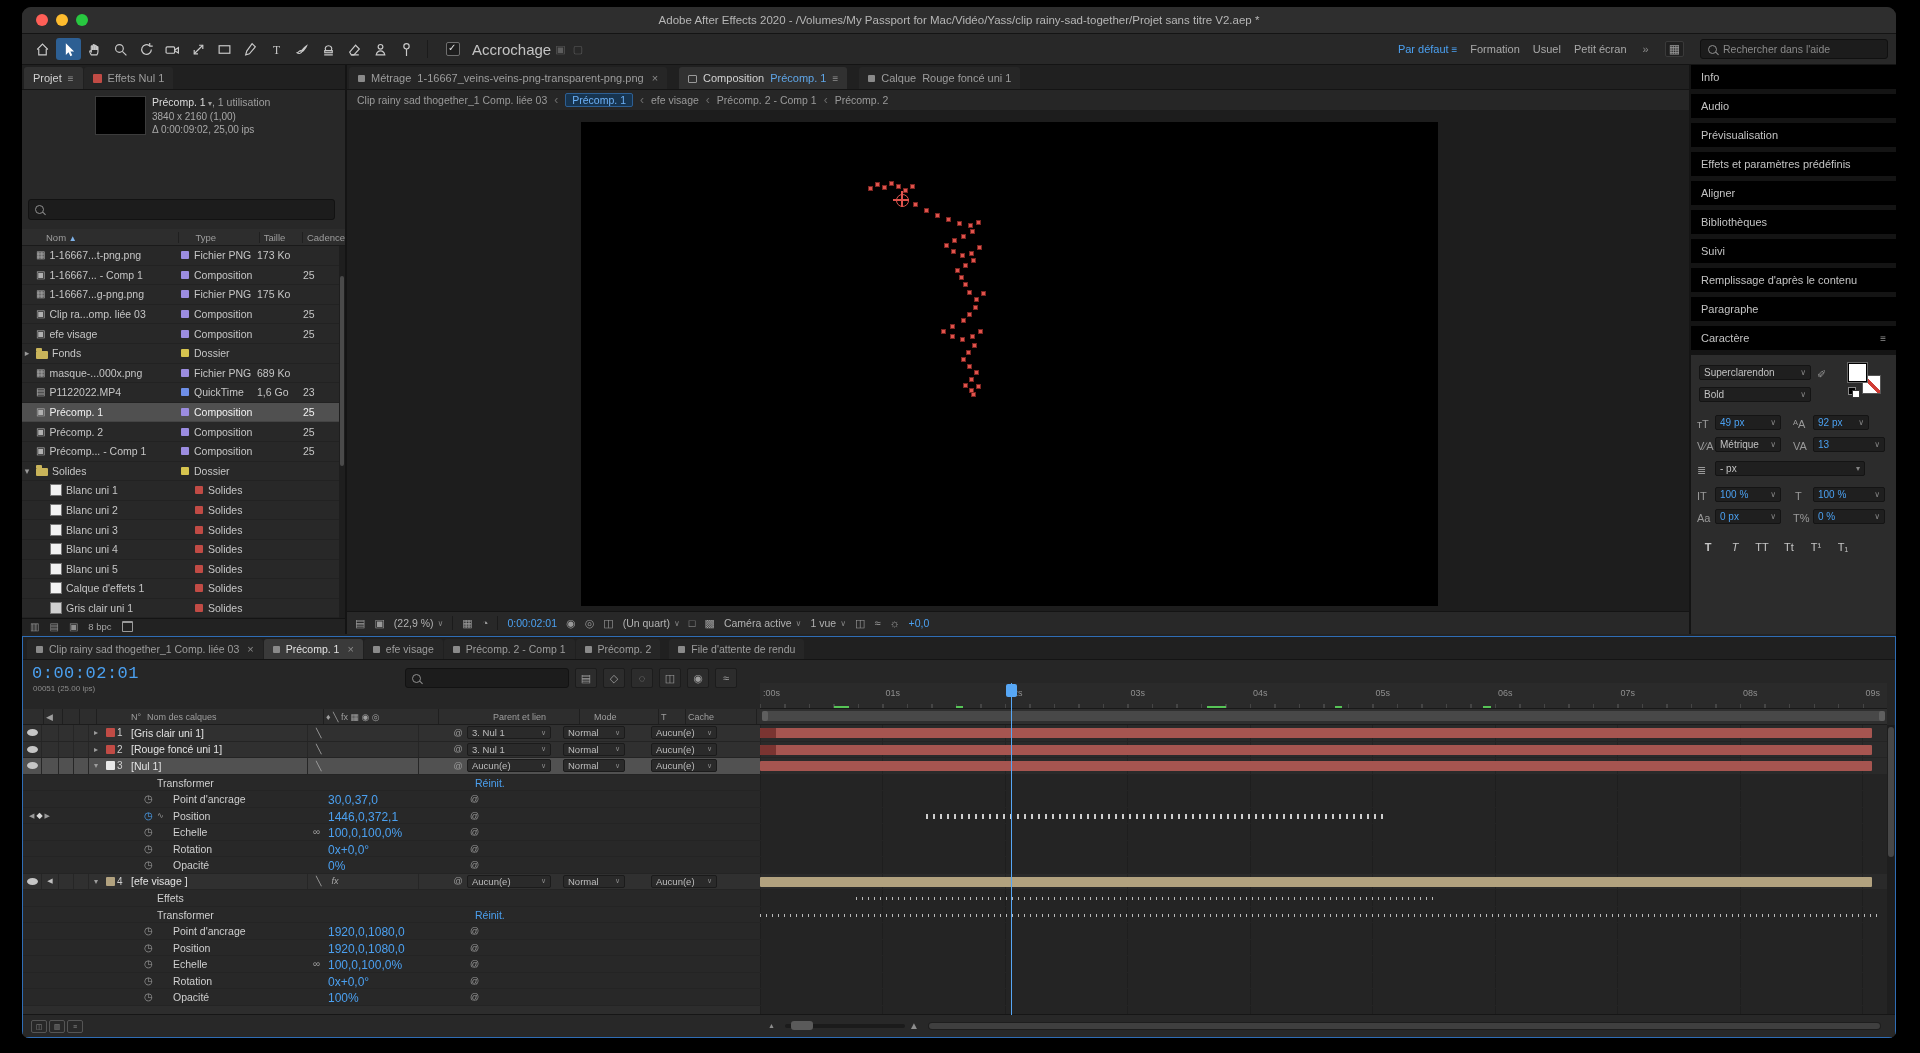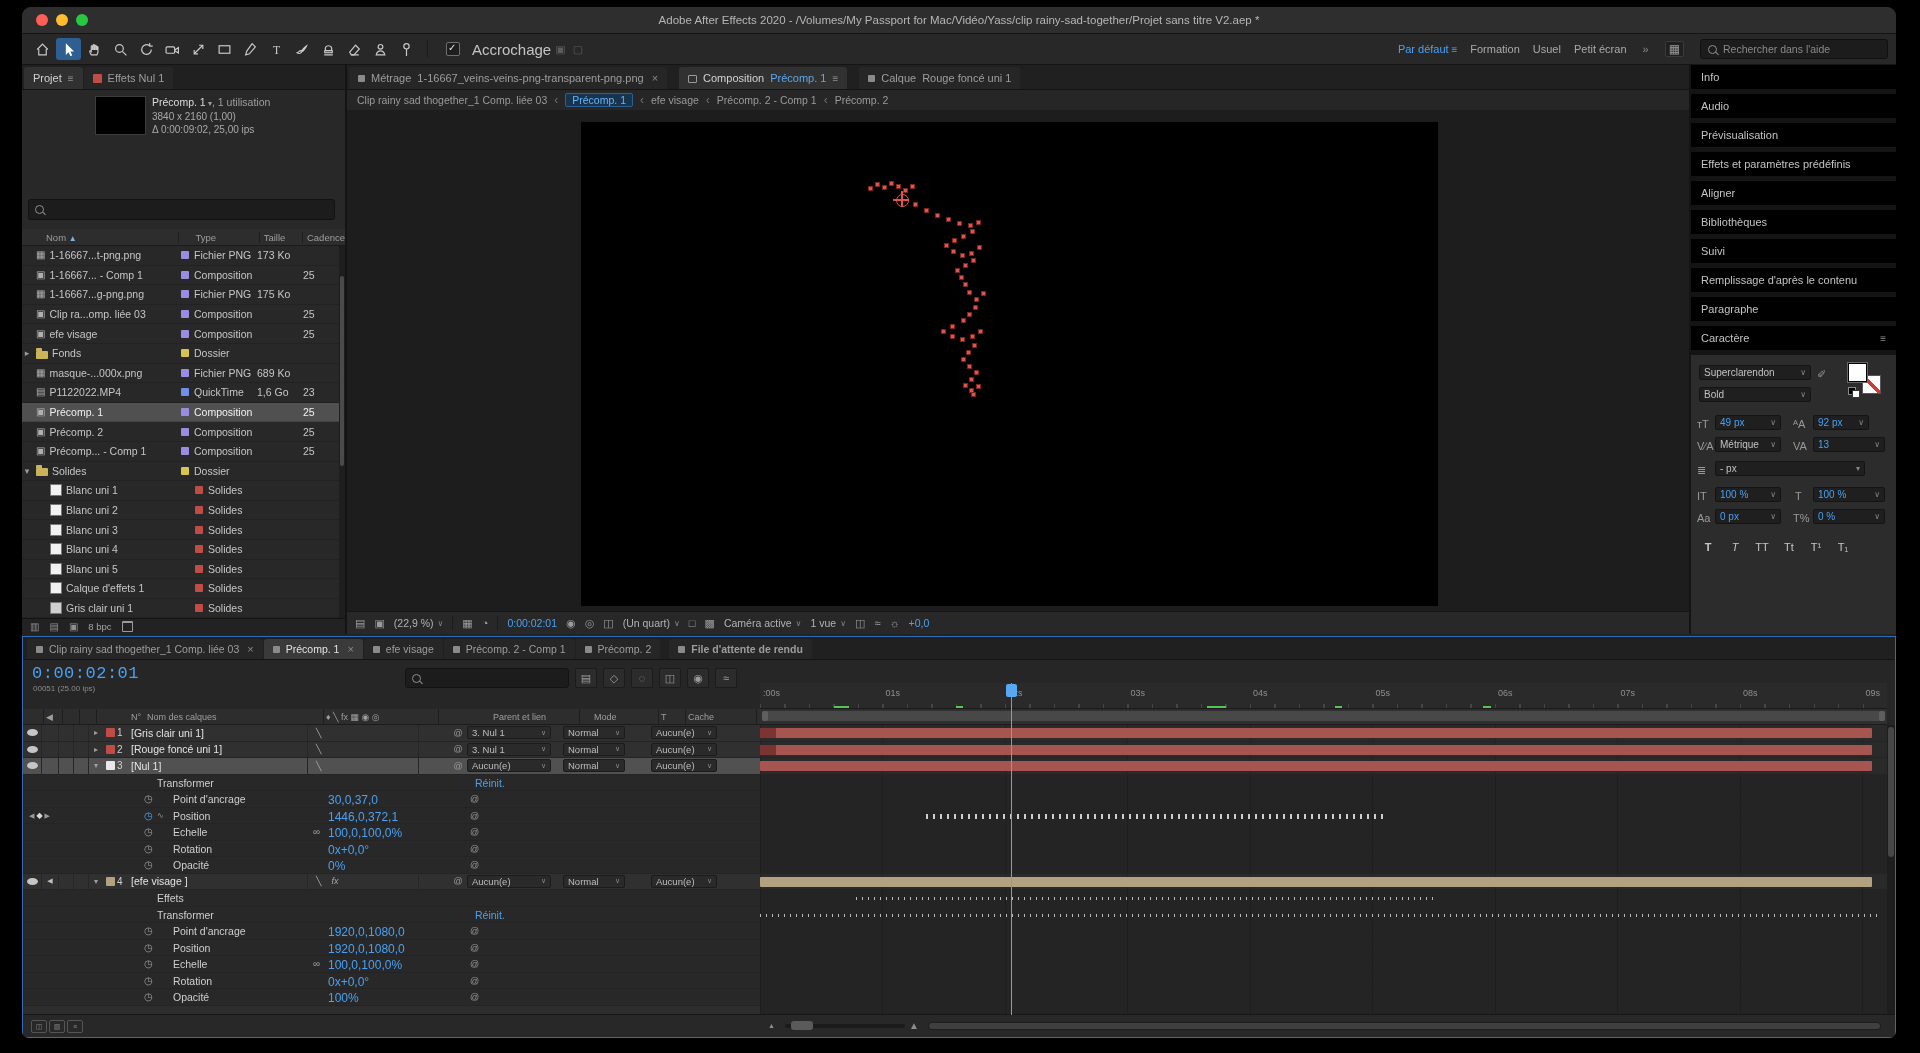--- a/index.html
+++ b/index.html
@@ -821,21 +821,21 @@
           <span>efe visage</span>
         </span>
         <span class="ttab">
           <span class="chip" style="background: rgb(138, 138, 138); width: 7px; height: 7px;"></span>
           <span>Précomp. 2 - Comp 1</span>
         </span>
         <span class="ttab">
           <span class="chip" style="background: rgb(138, 138, 138); width: 7px; height: 7px;"></span>
           <span>Précomp. 2</span>
         </span>
-        <span class="ttab" style="margin-left: 8px; font-weight: bold;">
+        <span class="ttab" style="margin-left: 8px;">
           <span class="chip" style="background: rgb(138, 138, 138); width: 7px; height: 7px;"></span>
           <span>File d'attente de rendu</span>
         </span>
       </div>
     <div class="tl-timecode">0:00:02:01</div>
     <div class="tl-frameinfo">00051 (25.00 ips)</div>
     <div class="tl-search">
         <span class="mag"></span>
       </div>
     <div class="tl-icons">

